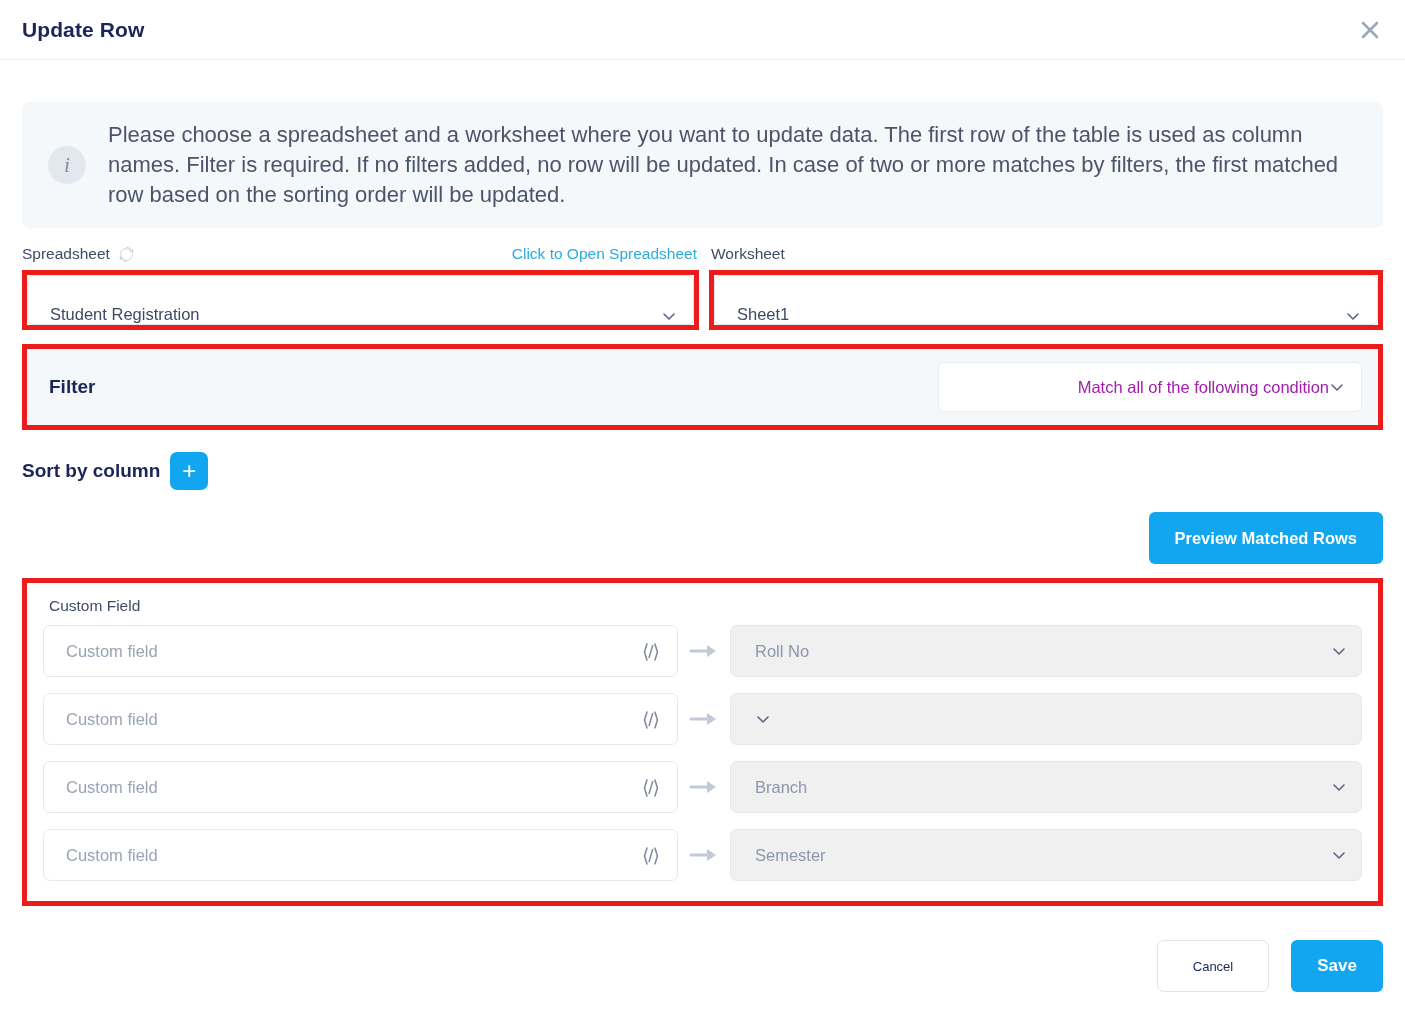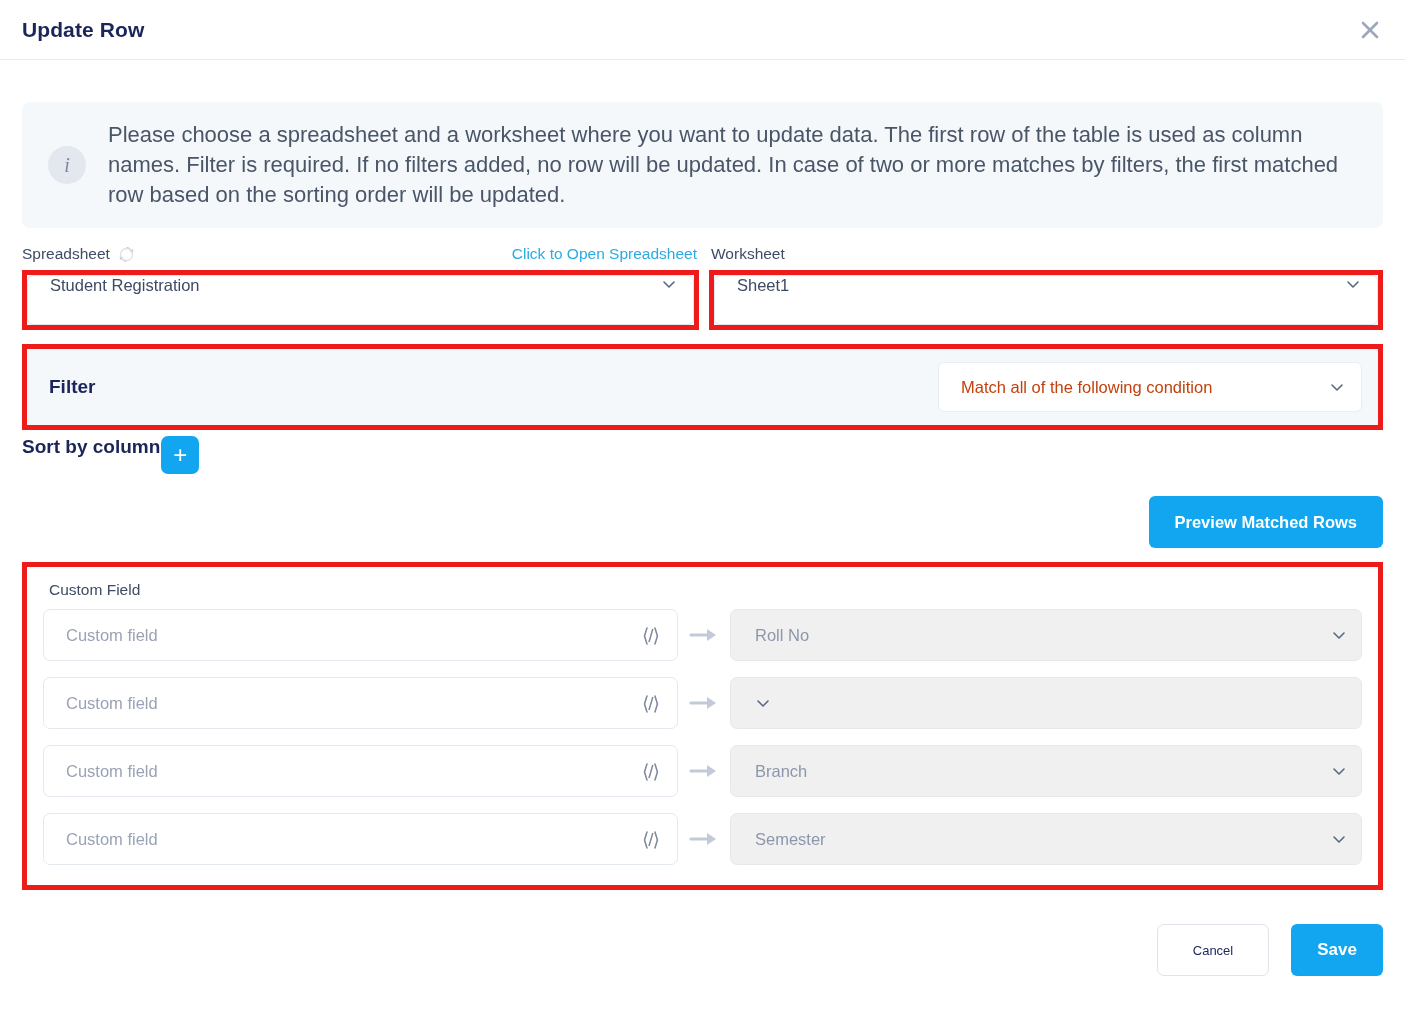--- a/index.html
+++ b/index.html
@@ -111,21 +111,21 @@
   }
   .sel-wrap-left { width: 677px; }
   .sel-wrap-right { flex: 1; }
 
   .select-box {
     height: 50px;
     background: #ffffff;
     border: 1px solid #e2e6ee;
     border-radius: 6px;
     display: flex;
-    align-items: flex-start;
+    align-items: flex-end;
     padding: 0 16px 0 22px;
     font-size: 16.5px;
     color: #3e4a63;
     cursor: pointer;
     box-shadow: 0 1px 1px rgba(16,24,40,.03);
   }
   .select-box .val { flex: 1; }
   .chev { color: #5a6782; display: block; }
 
   
@@ -161,30 +161,32 @@
     width: 424px;
     height: 50px;
     margin-left: 24px;
     background: #ffffff;
     border: 1px solid #e9edf3;
     border-radius: 6px;
     display: flex;
     align-items: center;
     padding: 0 16px 0 22px;
     font-size: 16.5px;
-    color: #c2410c;
-    cursor: pointer;
+    color: #a21caf;
+    cursor: pointer;
+    text-align: right;
   }
   .match-select .val { flex: 1; }
 
   
   .sort-row {
     display: flex;
-    gap: 1px;
-    margin-top: 6px;
+    align-items: center;
+    gap: 10px;
+    margin-top: 22px;
     height: 38px;
   }
   .sort-label {
     font-size: 19px;
     font-weight: bold;
     color: #1b2559;
   }
   .plus-btn {
     width: 38px; height: 38px;
     background: #12a6f0;

